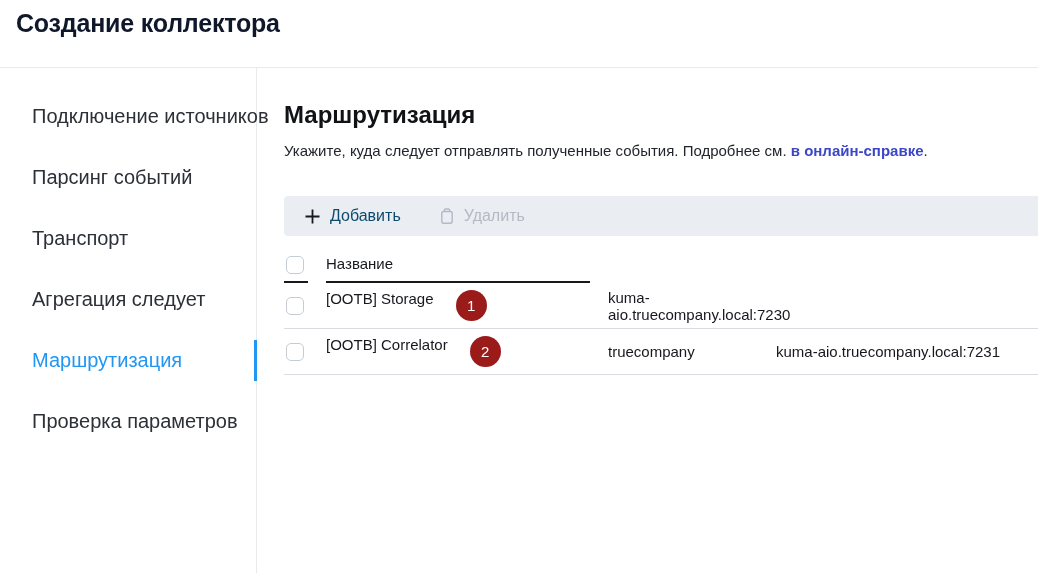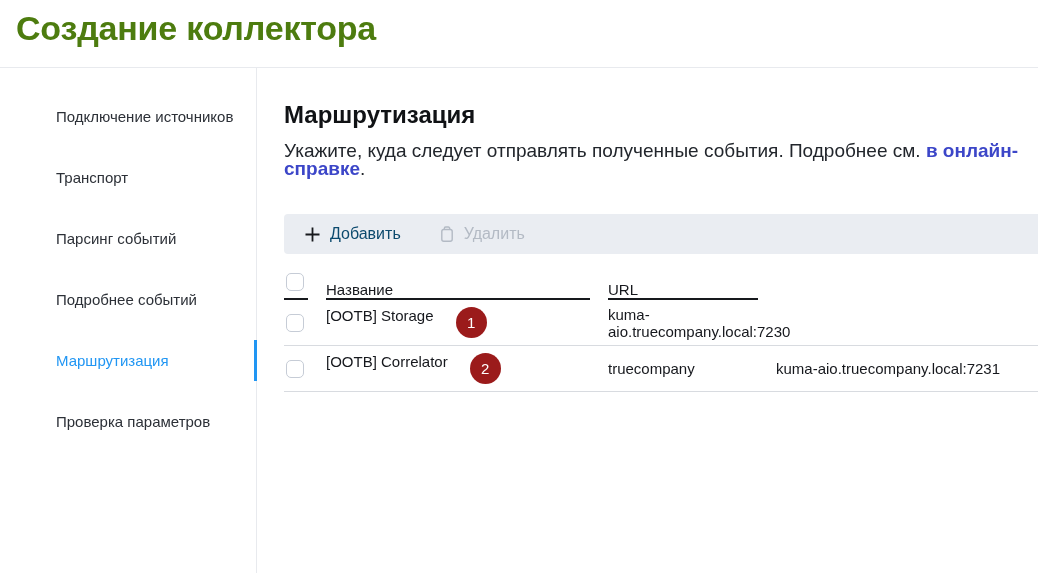--- a/index.html
+++ b/index.html
@@ -13,43 +13,43 @@
   }
 
   
   .page-header {
     height: 68px;
     padding: 9px 16px 0 16px;
     border-bottom: 1px solid #e8eaee;
   }
   .page-header h1 {
     margin: 0;
-    font-size: 34px;
+    font-size: 25px;
     font-weight: 700;
-    color: #4d7c0f;
+    color: #0f172a;
     letter-spacing: -0.2px;
   }
 
   
   .content { display: flex; height: 505px; }
 
   
   .sidebar {
     width: 257px;
     border-right: 1px solid #e8eaee;
     padding-top: 18px;
     flex: none;
   }
   .nav-item {
     position: relative;
     height: 61px;
     display: flex;
     align-items: center;
-    padding-left: 56px;
-    font-size: 15px;
+    padding-left: 32px;
+    font-size: 20px;
     color: #2c3037;
     cursor: pointer;
     white-space: nowrap;
     text-align: center;
   }
   .nav-item.active { color: #2196f3; }
   .nav-item.active::after {
     content: "";
     position: absolute;
     right: -1px;
@@ -63,21 +63,21 @@
   .main { flex: 1; padding-left: 27px; }
   .main h2 {
     margin: 33px 0 0 0;
     font-size: 24px;
     font-weight: 700;
     color: #101215;
     line-height: 28px;
   }
   .desc {
     margin-top: 13px;
-    font-size: 19px;
+    font-size: 15px;
     line-height: 18px;
     color: #22262c;
   }
   .desc a {
     color: #3c46c8;
     font-weight: 700;
     text-decoration: none;
     cursor: pointer;
   }
 
@@ -113,20 +113,21 @@
     column-gap: 18px;
     align-items: center;
   }
   .thead {
     margin-top: 19px;
     align-items: end;
   }
   .hcell {
     font-size: 15px;
     color: #16181d;
+    padding-bottom: 9px;
     border-bottom: 2px solid #17191d;
   }
   .row {
     height: 46px;
     border-bottom: 1px solid #d8dbe0;
     font-size: 15px;
     color: #16181d;
   }
   .checkbox {
     width: 18px; height: 18px;
@@ -159,27 +160,27 @@
   <h1>Создание коллектора</h1>
 </header>
 
 <div class="content">
 
   <nav class="sidebar">
     <div class="nav-item">
         <span>Подключение источников</span>
       </div>
     <div class="nav-item">
+        <span>Парсинг событий</span>
+      </div>
+    <div class="nav-item">
         <span>Транспорт</span>
       </div>
     <div class="nav-item">
-        <span>Парсинг событий</span>
-      </div>
-    <div class="nav-item">
-        <span>Подробнее событий</span>
+        <span>Агрегация следует</span>
       </div>
     <div class="nav-item active">
         <span>Маршрутизация</span>
       </div>
     <div class="nav-item">
         <span>Проверка параметров</span>
       </div>
   </nav>
 
   <main class="main">
@@ -206,21 +207,20 @@
         </span>
         <span>Удалить</span>
       </button>
     </div>
 
     <div class="grid thead">
       <div class="hcell cb-cell">
         <div class="checkbox"></div>
       </div>
       <div class="hcell">Название</div>
-      <div class="hcell">URL</div>
     </div>
 
     <div class="grid row">
       <div>
         <div class="checkbox"></div>
       </div>
       <div class="name-cell">
         <span>[OOTB] Storage</span>
         <span class="badge">1</span>
       </div>

